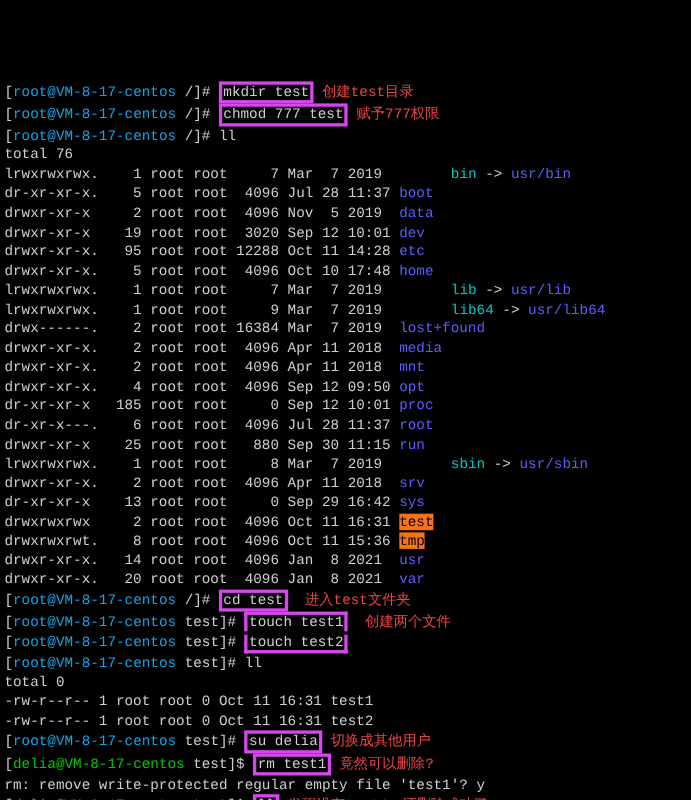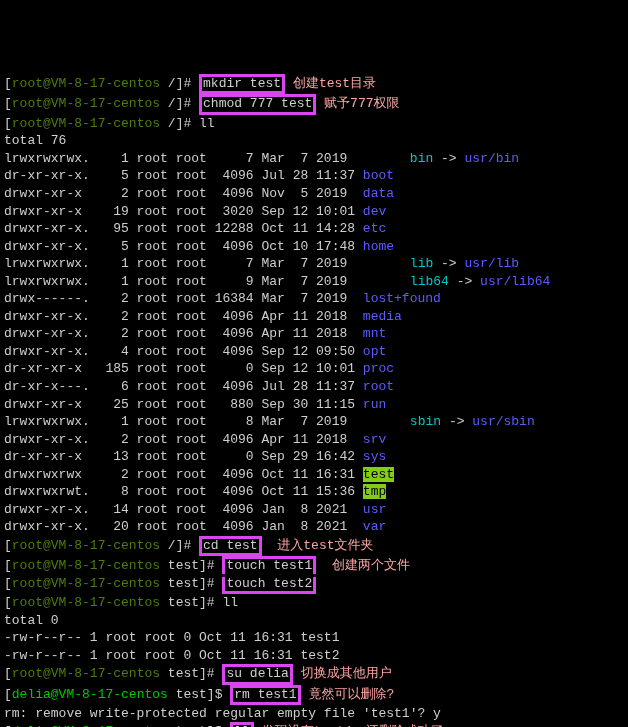--- a/index.html
+++ b/index.html
@@ -8,26 +8,26 @@
       color: #cecece;
       font-family: "Consolas", "Courier New", monospace;
       font-size: 13px;
       line-height: 1.35;
       padding: 4px;
       width: 628px;
       white-space: pre;
     }
     .line { display: block; }
     .w { color: #cecece; }
-    .y { color: #4d7c0f; }
+    .y { color: #0ea5e9; }
     .c { color: #00c8c8; padding-left: 47px; }
     .g { color: #00c800; margin-top: 11px; }
     .bl { color: #5c5cff; margin-top: 18px; }
-    .red { color: #fca5a5; text-align: right; }
-    .hl-green { background: #84cc16; color: #000; }
+    .red { color: #ef4444; text-align: right; }
+    .hl-green { background: #f97316; color: #000; }
     .boxed {
       border: 3px solid #d946ef;
       padding: 0 1px;
       display: inline-block;
       line-height: 1.1;
     }
   </style>
 </head>
 <body>
 

